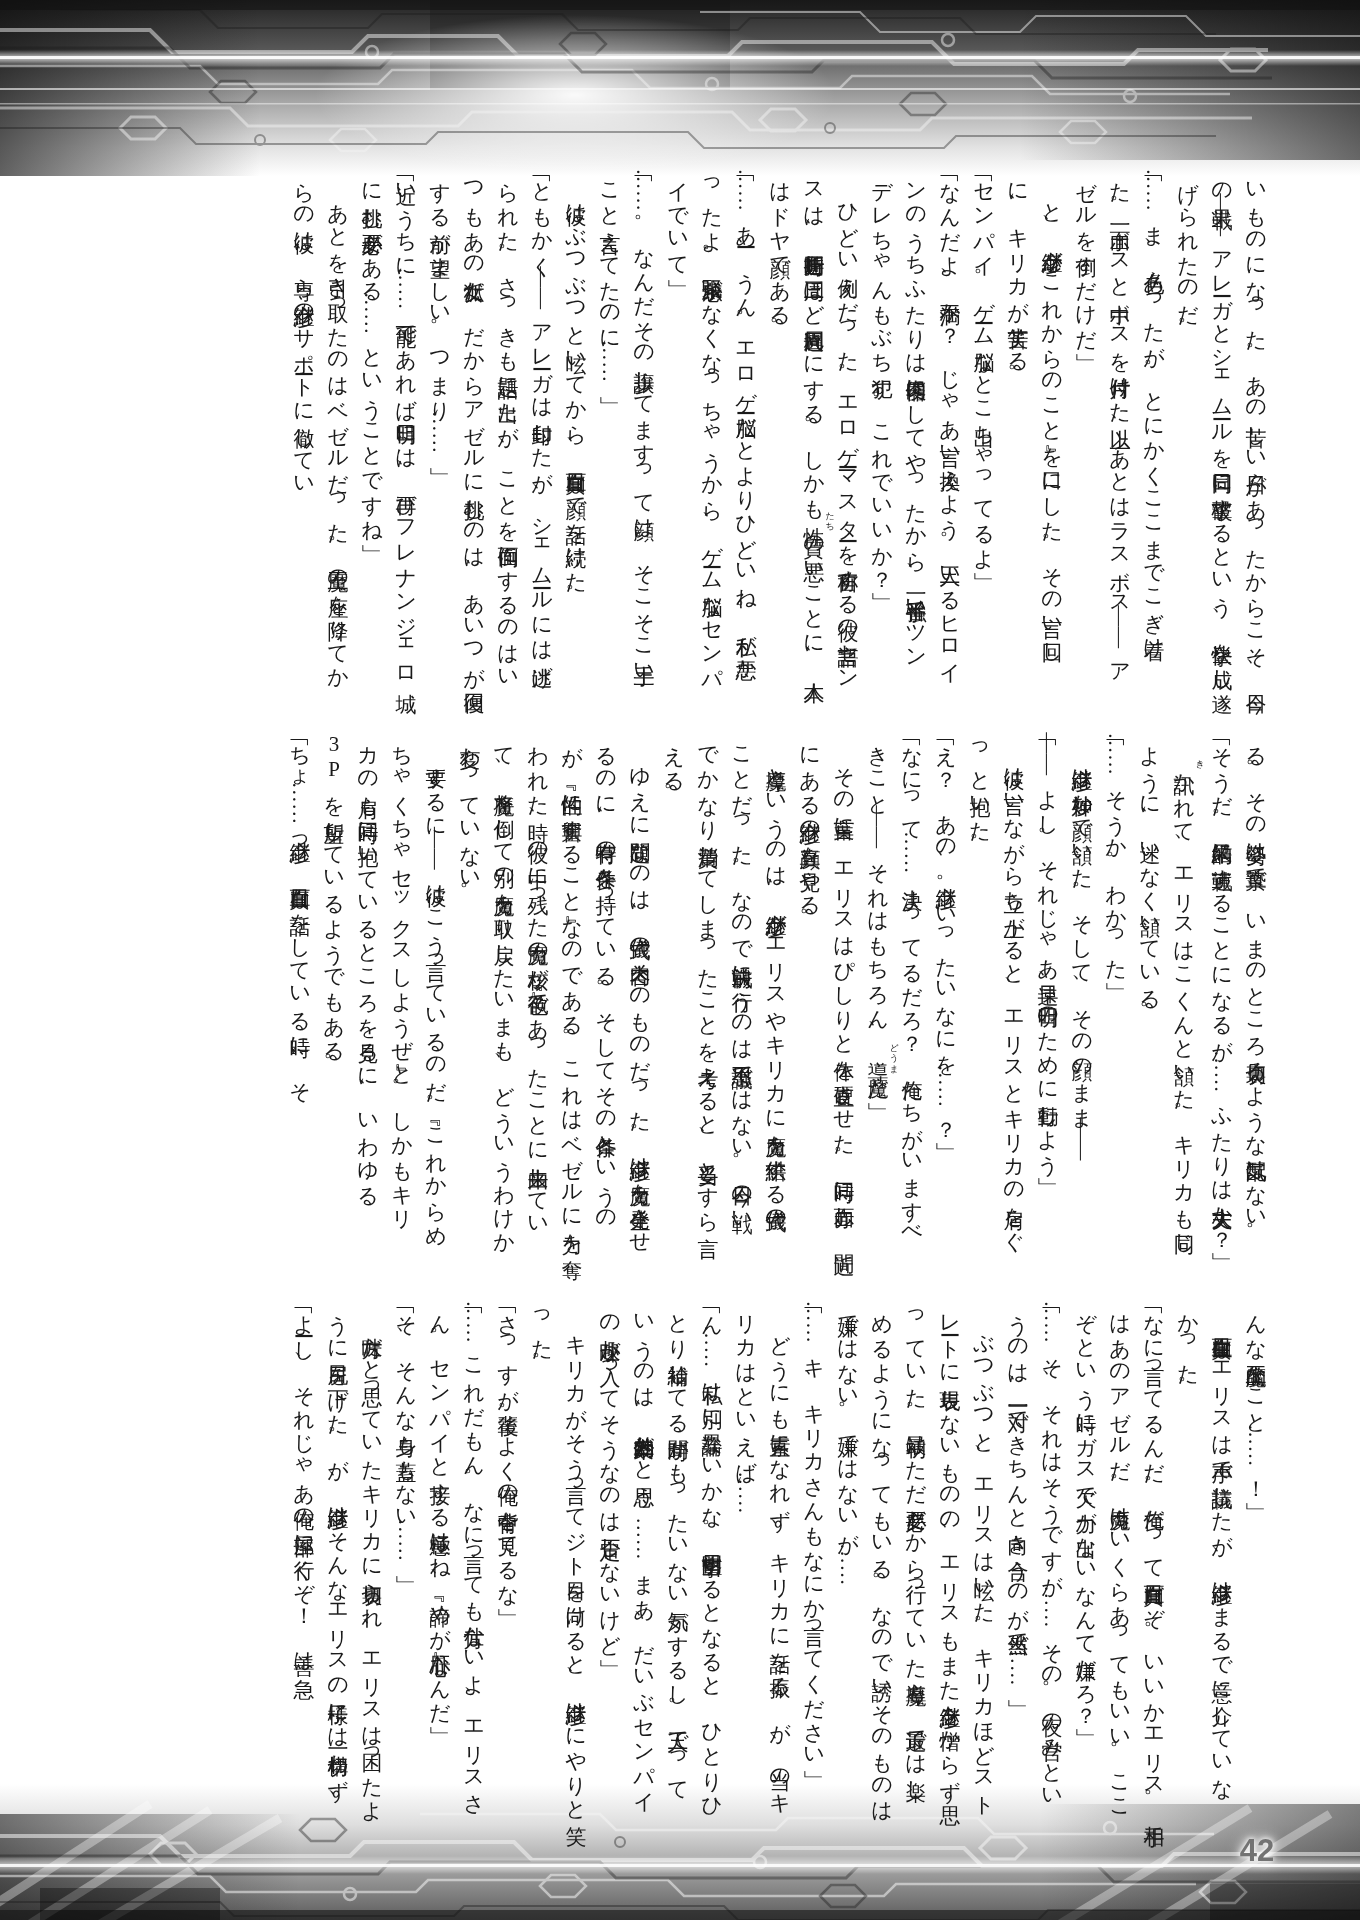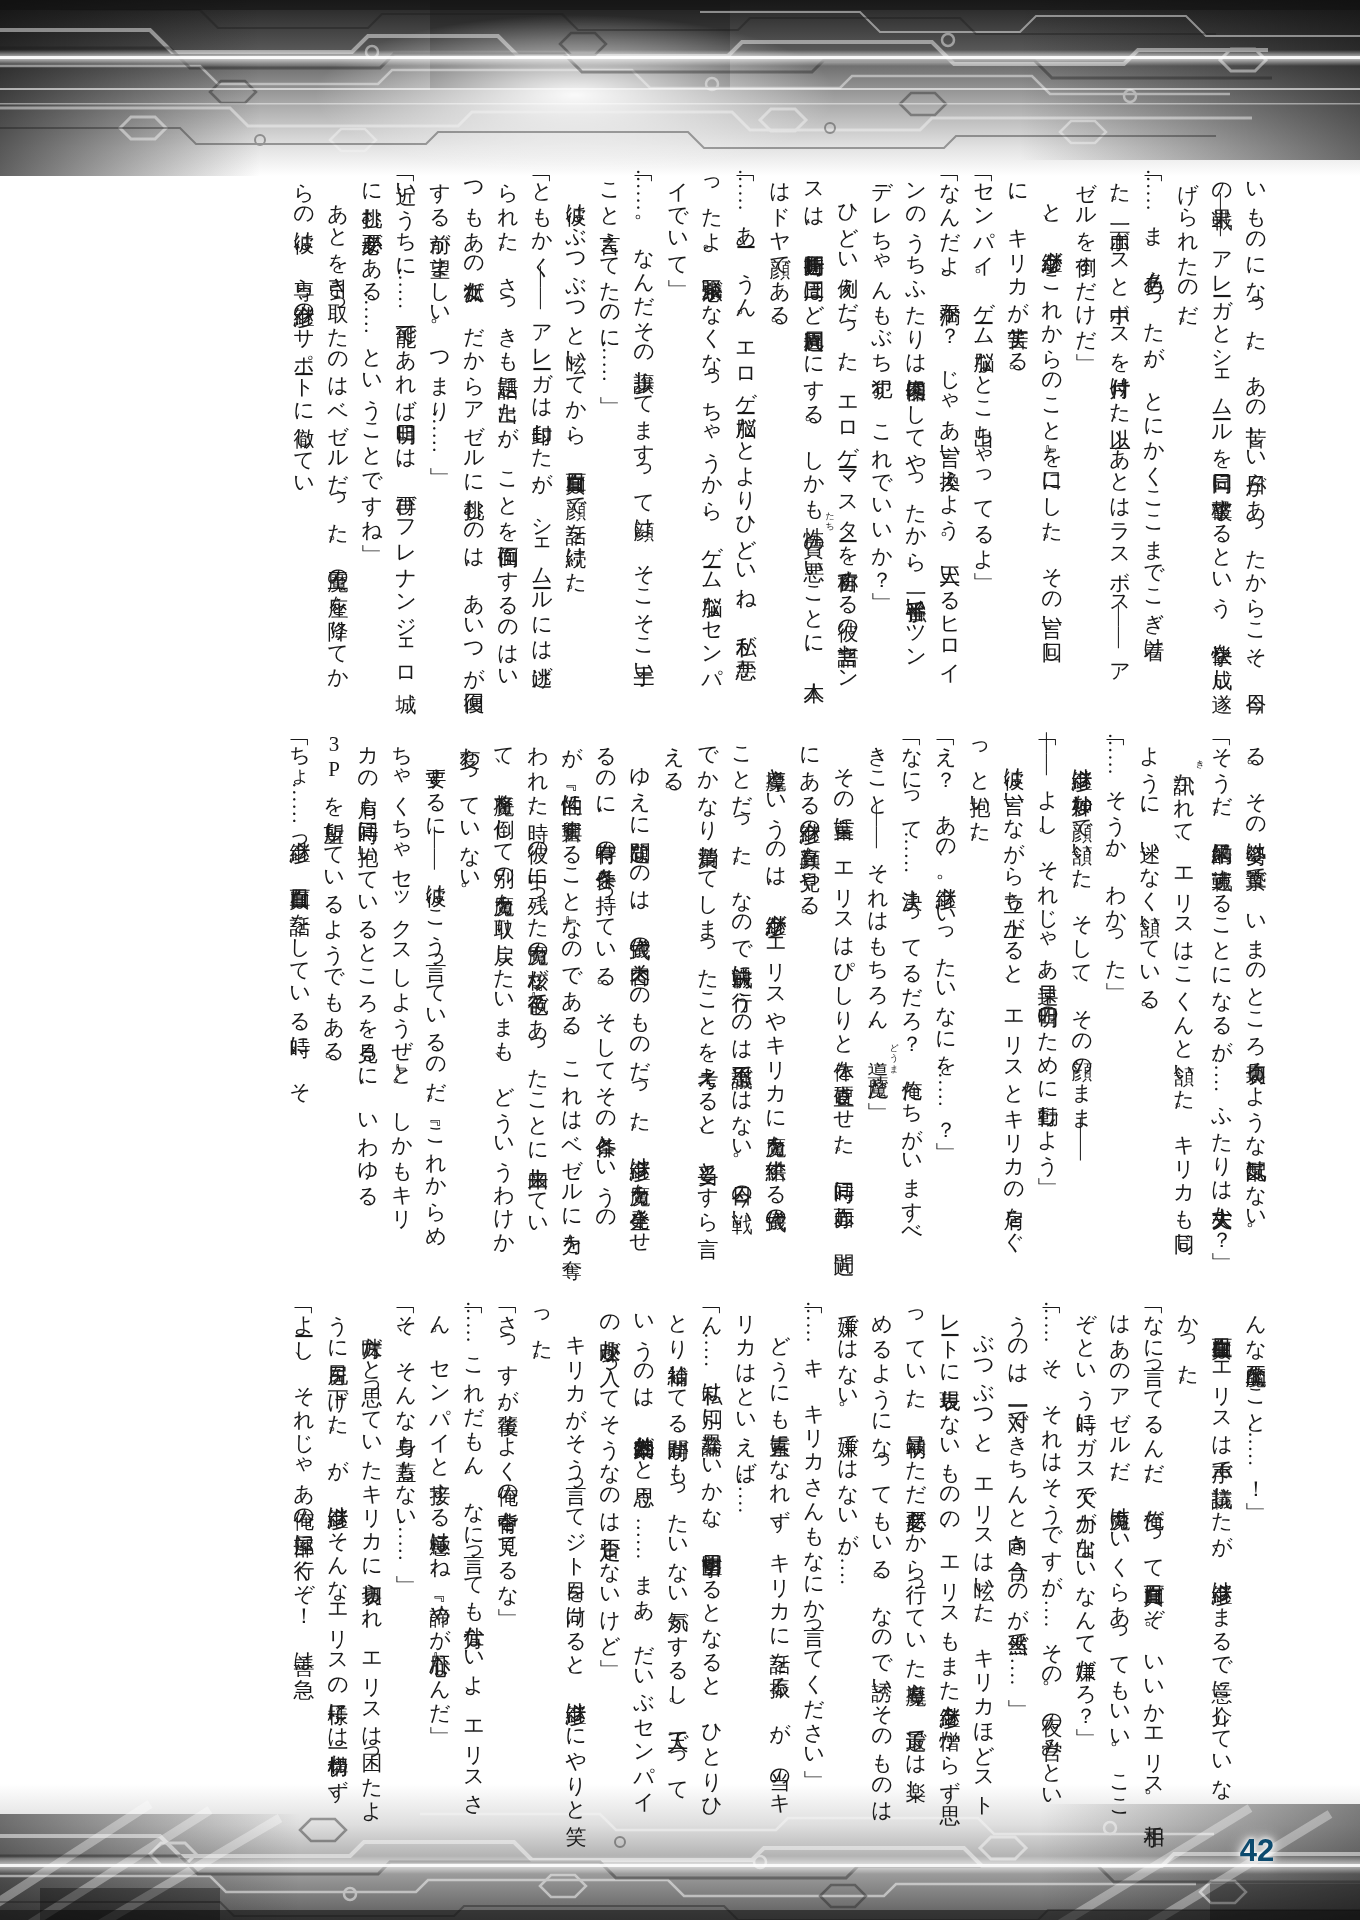--- a/index.html
+++ b/index.html
@@ -13,21 +13,21 @@
         font-size:21px;line-height:34px;letter-spacing:.5px;color:#1a1a1a;z-index:2;}
   .band1{top:168px;}
   .band2{top:732px;}
   .band3{top:1300px;}
   .band p{margin:0;padding:0;text-indent:0;}
   .band p.ind{text-indent:1em;}
   ruby rt{font-size:9px;letter-spacing:0;color:#1a1a1a;}
   .upr{text-orientation:upright;}
   .pageno{position:absolute;top:1833px;left:1222px;width:70px;text-align:center;
           font-family:"Liberation Sans","DejaVu Sans",sans-serif;
-          font-size:31px;font-weight:bold;color:#0c4a6e;z-index:3;
+          font-size:31px;font-weight:bold;color:#737373;z-index:3;
           text-shadow:0 0 5px #ffffff,0 0 10px #ffffff,0 0 16px #ffffff;}
 </style>
 </head>
 <body>
 
 <div class="page">
 
   <svg class="deco top" viewBox="0 0 1360 176" preserveAspectRatio="none">
     <defs>
       <linearGradient id="gt" x1="0" y1="0" x2="0" y2="1">

